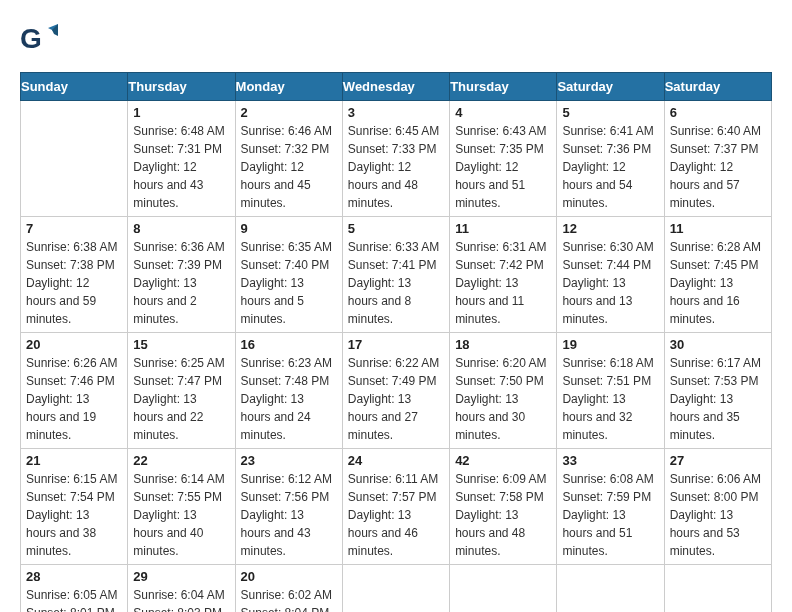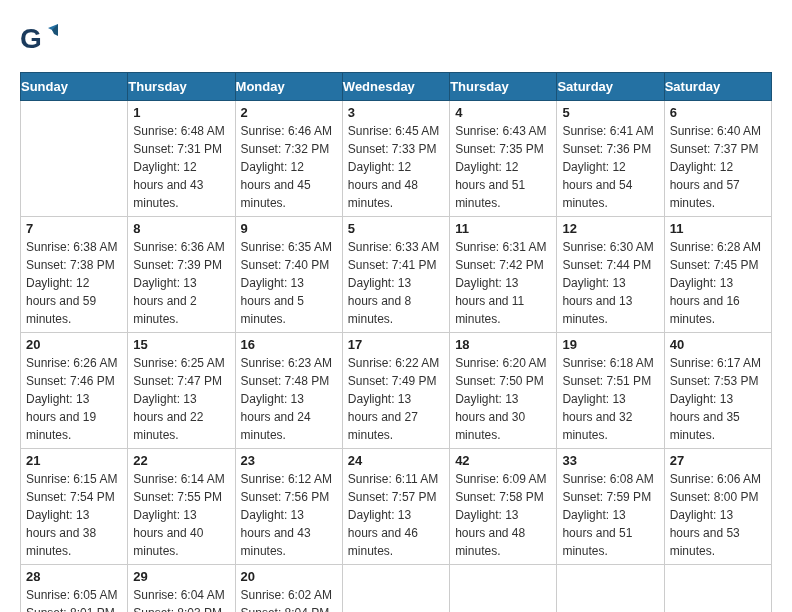--- a/index.html
+++ b/index.html
@@ -198,21 +198,21 @@
         </td>
         <td>
           <span class="day-number">18</span>
           <div class="day-detail">Sunrise: 6:20 AM<br>Sunset: 7:50 PM<br>Daylight: 13 hours and 30 minutes.</div>
         </td>
         <td>
           <span class="day-number">19</span>
           <div class="day-detail">Sunrise: 6:18 AM<br>Sunset: 7:51 PM<br>Daylight: 13 hours and 32 minutes.</div>
         </td>
         <td>
-          <span class="day-number">40</span>
+          <span class="day-number">30</span>
           <div class="day-detail">Sunrise: 6:17 AM<br>Sunset: 7:53 PM<br>Daylight: 13 hours and 35 minutes.</div>
         </td>
       </tr>
       <tr>
         <td>
           <span class="day-number">21</span>
           <div class="day-detail">Sunrise: 6:15 AM<br>Sunset: 7:54 PM<br>Daylight: 13 hours and 38 minutes.</div>
         </td>
         <td>
           <span class="day-number">22</span>

